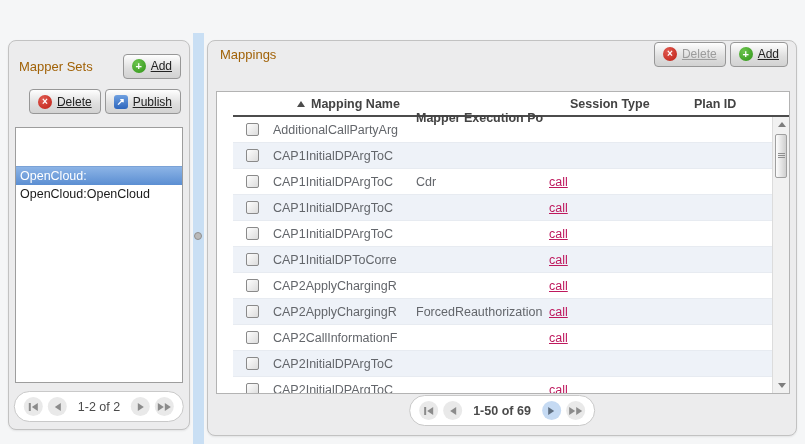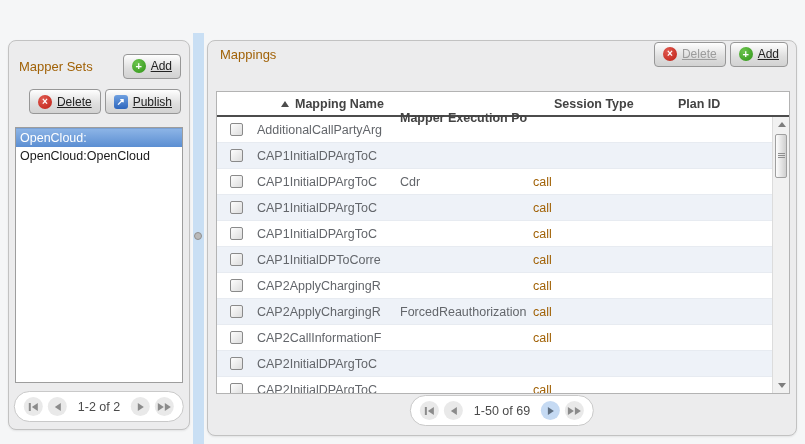--- a/index.html
+++ b/index.html
@@ -28,60 +28,60 @@
   .ic { width:14px; height:14px; border-radius:50%; color:#fff; font-size:11px; font-weight:bold; line-height:14px; text-align:center; flex:0 0 auto; }
   .ic-add { background:radial-gradient(circle at 35% 30%, #6cc44e, #2f9417); }
   .ic-del { background:radial-gradient(circle at 35% 30%, #e05a50, #bf1f15); font-size:10px; }
   .ic-pub { background:linear-gradient(#6fa0e0,#2d66bd); border-radius:3px; font-size:10px; }
 
   
   .pl-head { position:absolute; top:12px; left:10px; right:8px; height:26px; display:flex; align-items:center; justify-content:space-between; }
   .pl-row2 { position:absolute; top:48px; right:8px; display:flex; gap:4px; }
   .listbox { position:absolute; top:86px; left:6px; right:6px; bottom:46px; background:#fff; border:1px solid #9d9d9d; overflow:hidden; }
   .list-item { height:19px; line-height:19px; padding-left:4px; font-size:12.5px; color:#1a1a1a; white-space:nowrap; overflow:hidden; cursor:pointer; }
-  .list-item.selected { color:#fff; background:linear-gradient(#8cb4e6,#5b8ed2); border-top:1px solid #7aa2d6; }
+  .list-item.selected { color:#fff; background:linear-gradient(#8cb4e6,#5b8ed2); border-top:1px solid #7aa2d6;margin-top:38px; }
 
   
   .pr-head { position:absolute; top:0; left:12px; right:8px; height:26px; display:flex; align-items:center; justify-content:space-between; }
   .pr-btns { display:flex; gap:4px; }
 
   
-  .grid { position:absolute; top:50px; left:8px; width:574px; height:303px; background:#fff; border:1px solid #b3b3b3; overflow:hidden; }
+  .grid { position:absolute; top:50px; left:8px; width:574px; height:303px; background:#fff; border:1px solid #b3b3b3; overflow:hidden;padding-left:16px; }
   .grid-head { display:flex; height:25px; align-items:center; background:#fff; border-bottom:2px solid #4c4c4c; font-size:12.5px; font-weight:bold; color:#434343; }
   .gh-cell { white-space:nowrap; overflow:hidden; cursor:pointer; }
   .gh-c1 { width:40px; }
   .gh-c2 { width:143px; display:flex; align-items:center; gap:6px; padding-left:24px; }
   .gh-c3 { width:154px;margin-top:28px; }
   .gh-c4 { width:124px; }
   .gh-c5 { flex:1; }
   .tri-up { width:0; height:0; border-left:4px solid transparent; border-right:4px solid transparent; border-bottom:6px solid #4c4c4c; }
   .grid-body { position:relative; height:312px; overflow:hidden; }
   .grow { display:flex; align-items:center; height:26px; width:557px; border-bottom:1px solid #e7ebf1; font-size:12.5px; color:#63666b; }
   .grow.alt { background:#eef2f8; }
   .gc1 { width:40px; display:flex; justify-content:flex-start; padding-left:13px; }
   .gc2 { width:143px; white-space:nowrap; overflow:hidden; }
   .gc3 { width:133px; white-space:nowrap; overflow:hidden; }
-  .gc4 { width:124px; white-space:nowrap; overflow:hidden; color:#a16207; }
+  .gc4 { width:124px; white-space:nowrap; overflow:hidden; color:#be185d;text-decoration:underline; }
   .gc5 { flex:1; white-space:nowrap; overflow:hidden; }
   .cbx { width:13px; height:13px; border:1px solid #8a8a8a; border-radius:2px; background:linear-gradient(135deg,#fdfdfd,#dcdcdc); cursor:pointer; }
 
   
   .sbar { position:absolute; top:0; right:0; width:17px; height:276px; background:#f1f1f1; border-left:1px solid #dcdcdc; }
   .sb-btn { position:absolute; left:0; width:17px; height:15px; display:flex; align-items:center; justify-content:center; cursor:pointer; }
   .sb-up { top:0; } .sb-dn { bottom:0; }
   .tri-up-s { width:0; height:0; border-left:4px solid transparent; border-right:4px solid transparent; border-bottom:5px solid #7d7d7d; }
   .tri-dn-s { width:0; height:0; border-left:4px solid transparent; border-right:4px solid transparent; border-top:5px solid #7d7d7d; }
   .sb-thumb { position:absolute; top:17px; left:2px; width:12px; height:44px; background:linear-gradient(90deg,#fdfdfd,#cfcfcf); border:1px solid #9f9f9f; border-radius:2px; cursor:grab; }
   .sb-grip { margin:18px auto 0; width:7px; }
   .sb-grip div { height:1px; background:#8f8f8f; margin-bottom:1px; }
 
   
   .pager { display:flex; align-items:center; gap:5px; height:31px; padding:0 9px; background:#fff; border:1px solid #c9c9c9; border-radius:16px; width:max-content;margin-top:24px; }
   .pg-left  { position:absolute; bottom:7px; left:50%; transform:translateX(-50%); }
-  .pg-right { position:absolute; bottom:9px; left:50%; transform:translateX(-50%); }
+  .pg-right { position:absolute; bottom:9px; left:50%; transform:translateX(-50%);font-weight:bold; }
   .pbtn { width:19px; height:19px; border-radius:50%; background:#e9e9e9; display:flex; align-items:center; justify-content:center; gap:1px; cursor:pointer; }
   .pbtn.active { background:#c5daf3; }
   .tri-r { width:0; height:0; border-top:4px solid transparent; border-bottom:4px solid transparent; border-left:6px solid #8b8b8b; }
   .tri-l { width:0; height:0; border-top:4px solid transparent; border-bottom:4px solid transparent; border-right:6px solid #8b8b8b; }
   .pbtn.active .tri-r { border-left-color:#5e6e80; }
   .pbar { width:2px; height:8px; background:#8b8b8b; }
   .ptext { font-size:12.5px; color:#4a4a4a; margin:0 6px; white-space:nowrap; }
 </style>
 </head>
 <body>

